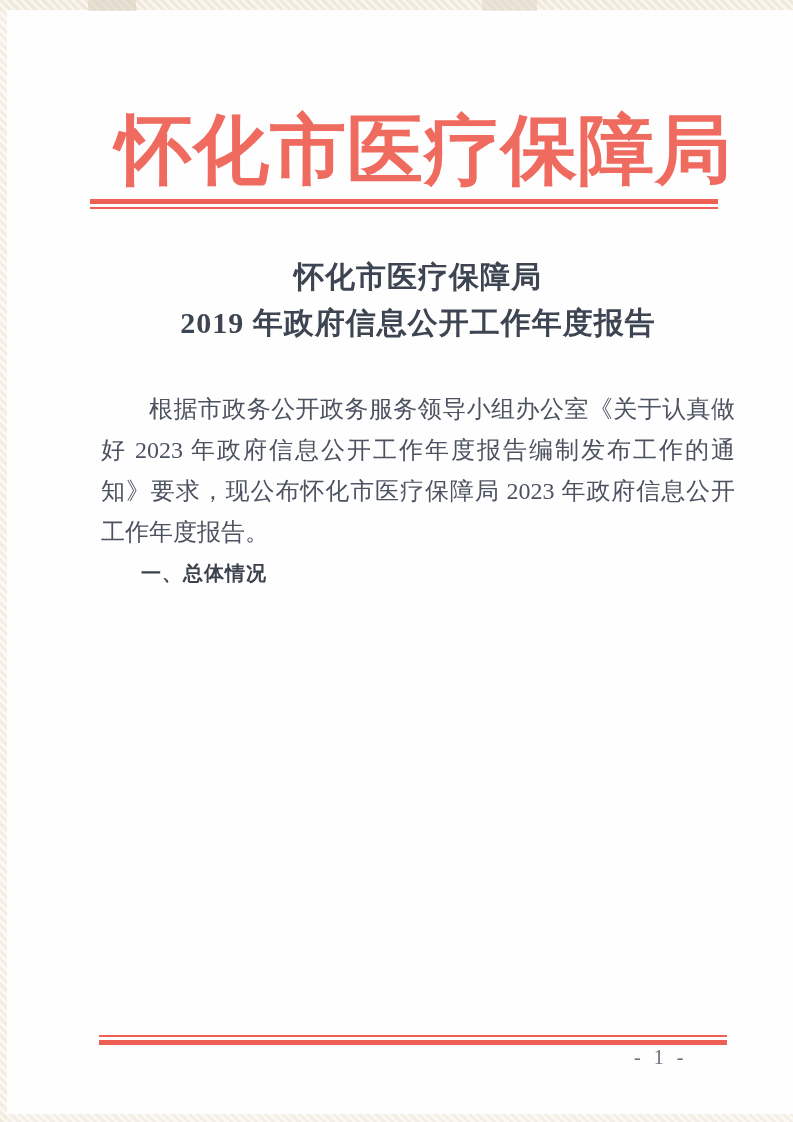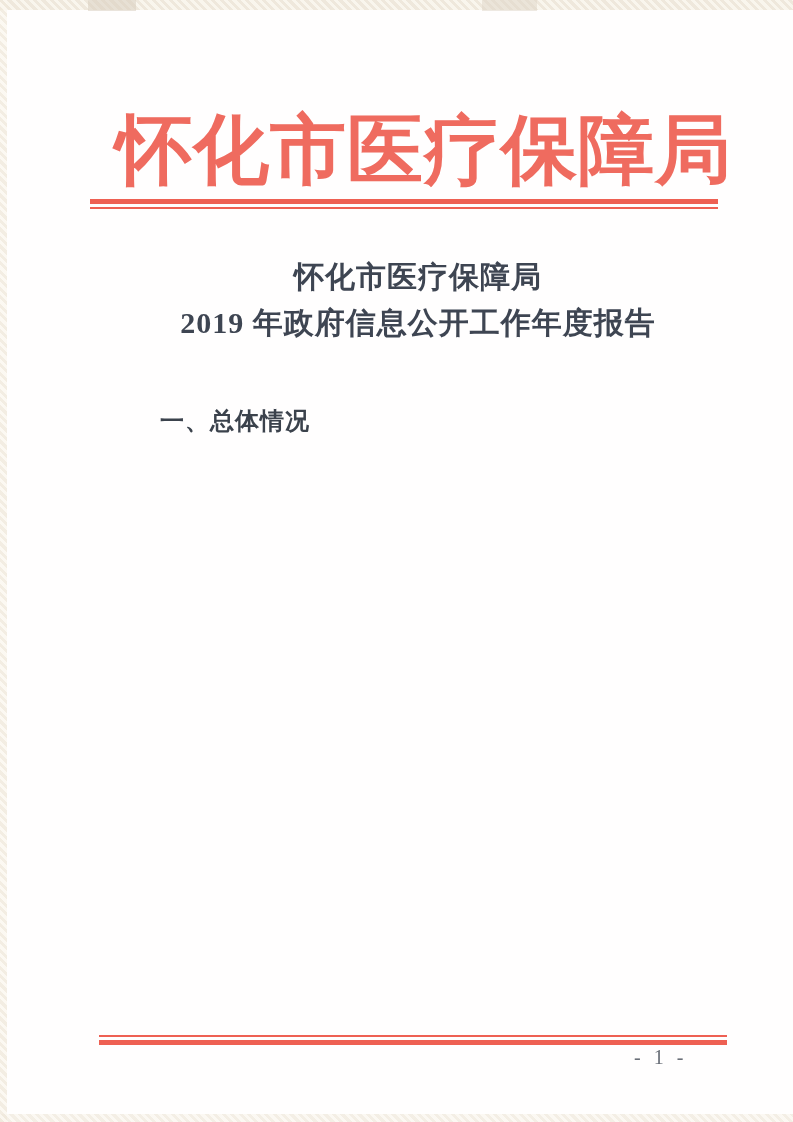--- a/index.html
+++ b/index.html
@@ -93,25 +93,25 @@
     line-height: 41px;
     color: #4b5260;
     text-align: justify;
     text-justify: inter-character;
   }
   .para {
     margin: 0;
     text-indent: 2em;
   }
   .section-heading {
-    margin: 11px;
+    margin: 0;
     text-indent: 2em;
     font-family: "Liberation Sans", sans-serif;
     font-weight: bold;
-    font-size: 24px;
+    font-size: 20px;
     color: #3b424c;
     letter-spacing: 1px;
   }
 
   
   .page-number {
     position: absolute;
     top: 1046px;
     left: 634px;
     font-size: 20px;
@@ -138,20 +138,21 @@
     <div class="bar thick"></div>
     <div class="bar thin"></div>
   </div>
 
   <div class="doc-title">
     <div>怀化市医疗保障局</div>
     <div>2019 年政府信息公开工作年度报告</div>
   </div>
 
   <div class="body-text">
+    <p class="para">根据市政务公开政务服务领导小组办公室《关于认真做好 2023 年政府信息公开工作年度报告编制发布工作的通知》要求，现公布怀化市医疗保障局 2023 年政府信息公开工作年度报告。</p>
     <p class="section-heading">一、总体情况</p>
   </div>
 
   <div class="rule rule-bottom">
     <div class="bar thin"></div>
     <div class="bar thick"></div>
   </div>
 
   <div class="page-number">- 1 -</div>
 

